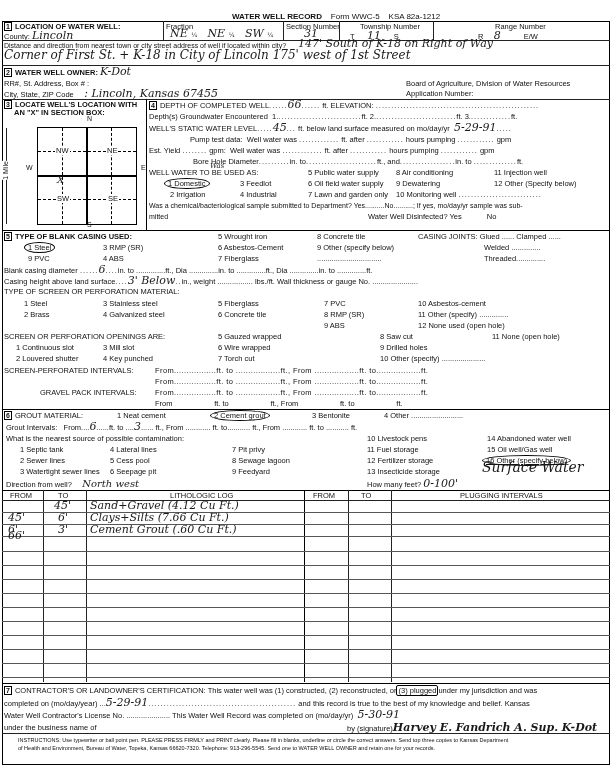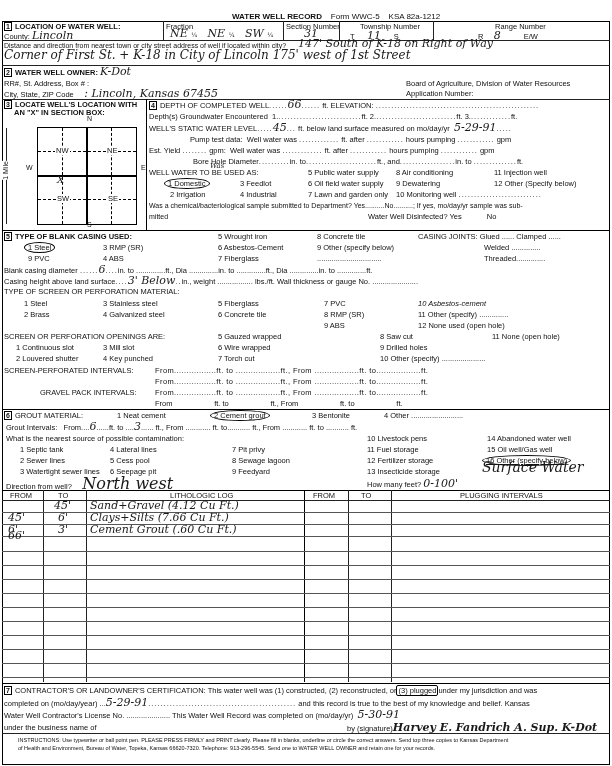--- a/index.html
+++ b/index.html
@@ -124,21 +124,21 @@
 <div class="lbl" style="left:218px;top:254px;">7 Fiberglass</div>
 <div class="lbl" style="left:317px;top:254px;">...............................</div>
 <div class="lbl" style="left:484px;top:254px;text-align:center;">Threaded..............</div>
 <div class="lbl" style="left:4px;top:265px;"><span>Blank casing diameter</span> <span class="dots">......</span><span class="hand" style="font-size:11px;">6</span><span class="dots">....</span><span>in. to ..............ft., Dia ..............in. to ..............ft., Dia ..............in. to ..............ft.</span></div>
 <div class="lbl" style="left:4px;top:276px;"><span>Casing height above land surface</span><span class="dots">....</span><span class="hand" style="font-size:11px;">3' Below</span><span class="dots">..</span><span>in., weight ................. lbs./ft. Wall thickness or gauge No. ......................</span></div>
 <div class="lbl" style="left:4px;top:287px;">TYPE OF SCREEN OR PERFORATION MATERIAL:</div>
 <div class="lbl" style="left:24px;top:299px;">1 Steel</div>
 <div class="lbl" style="left:103px;top:299px;">3 Stainless steel</div>
 <div class="lbl" style="left:218px;top:299px;">5 Fiberglass</div>
 <div class="lbl" style="left:324px;top:299px;">7 PVC</div>
-<div class="lbl" style="left:418px;top:299px;font-style:italic;">10 Asbestos-cement</div>
+<div class="lbl" style="left:418px;top:299px;">10 Asbestos-cement</div>
 <div class="lbl" style="left:24px;top:310px;">2 Brass</div>
 <div class="lbl" style="left:103px;top:310px;">4 Galvanized steel</div>
 <div class="lbl" style="left:218px;top:310px;">6 Concrete tile</div>
 <div class="lbl" style="left:324px;top:310px;">8 RMP (SR)</div>
 <div class="lbl" style="left:418px;top:310px;">11 Other (specify) ..............</div>
 <div class="lbl" style="left:324px;top:321px;">9 ABS</div>
 <div class="lbl" style="left:418px;top:321px;">12 None used (open hole)</div>
 <div class="lbl" style="left:4px;top:332px;">SCREEN OR PERFORATION OPENINGS ARE:</div>
 <div class="lbl" style="left:218px;top:332px;">5 Gauzed wrapped</div>
 <div class="lbl" style="left:380px;top:332px;">8 Saw cut</div>
@@ -176,21 +176,21 @@
 <div class="lbl" style="left:20px;top:456px;">2 Sewer lines</div>
 <div class="lbl" style="left:110px;top:456px;">5 Cess pool</div>
 <div class="lbl" style="left:232px;top:456px;">8 Sewage lagoon</div>
 <div class="lbl" style="left:367px;top:456px;">12 Fertilizer storage</div>
 <div class="lbl" style="left:482px;top:456px;"><span class="oval" style="text-decoration:underline">16 Other (specify below)</span></div>
 <div class="lbl" style="left:20px;top:467px;">3 Watertight sewer lines</div>
 <div class="lbl" style="left:110px;top:467px;">6 Seepage pit</div>
 <div class="lbl" style="left:232px;top:467px;">9 Feedyard</div>
 <div class="lbl" style="left:367px;top:467px;">13 Insecticide storage</div>
 <div class="lbl hand" style="left:482px;top:463px;font-size:14px;">Surface Water</div>
-<div class="lbl" style="left:6px;top:479px;"><span>Direction from well?</span>&nbsp;&nbsp;&nbsp;&nbsp;&nbsp;<span class="hand" style="font-size:16px;">North west</span></div>
+<div class="lbl" style="left:6px;top:479px;"><span>Direction from well?</span>&nbsp;&nbsp;&nbsp;&nbsp;&nbsp;<span class="hand" style="font-size:10px;">North west</span></div>
 <div class="lbl" style="left:367px;top:479px;"><span>How many feet?</span> <span class="hand" style="font-size:11px;">0-100'</span></div>
 <div class="hline thick" style="left:2px;top:490px;width:608px;"></div>
 
 <div>
   <div class="vline" style="left:43px;top:490px;height:192px;"></div>
   <div class="vline" style="left:86px;top:490px;height:192px;"></div>
   <div class="vline thick" style="left:304px;top:490px;height:192px;"></div>
   <div class="vline" style="left:348px;top:490px;height:192px;"></div>
   <div class="vline" style="left:391px;top:490px;height:192px;"></div>
   <div class="lbl" style="left:10px;top:491px;">FROM</div>

